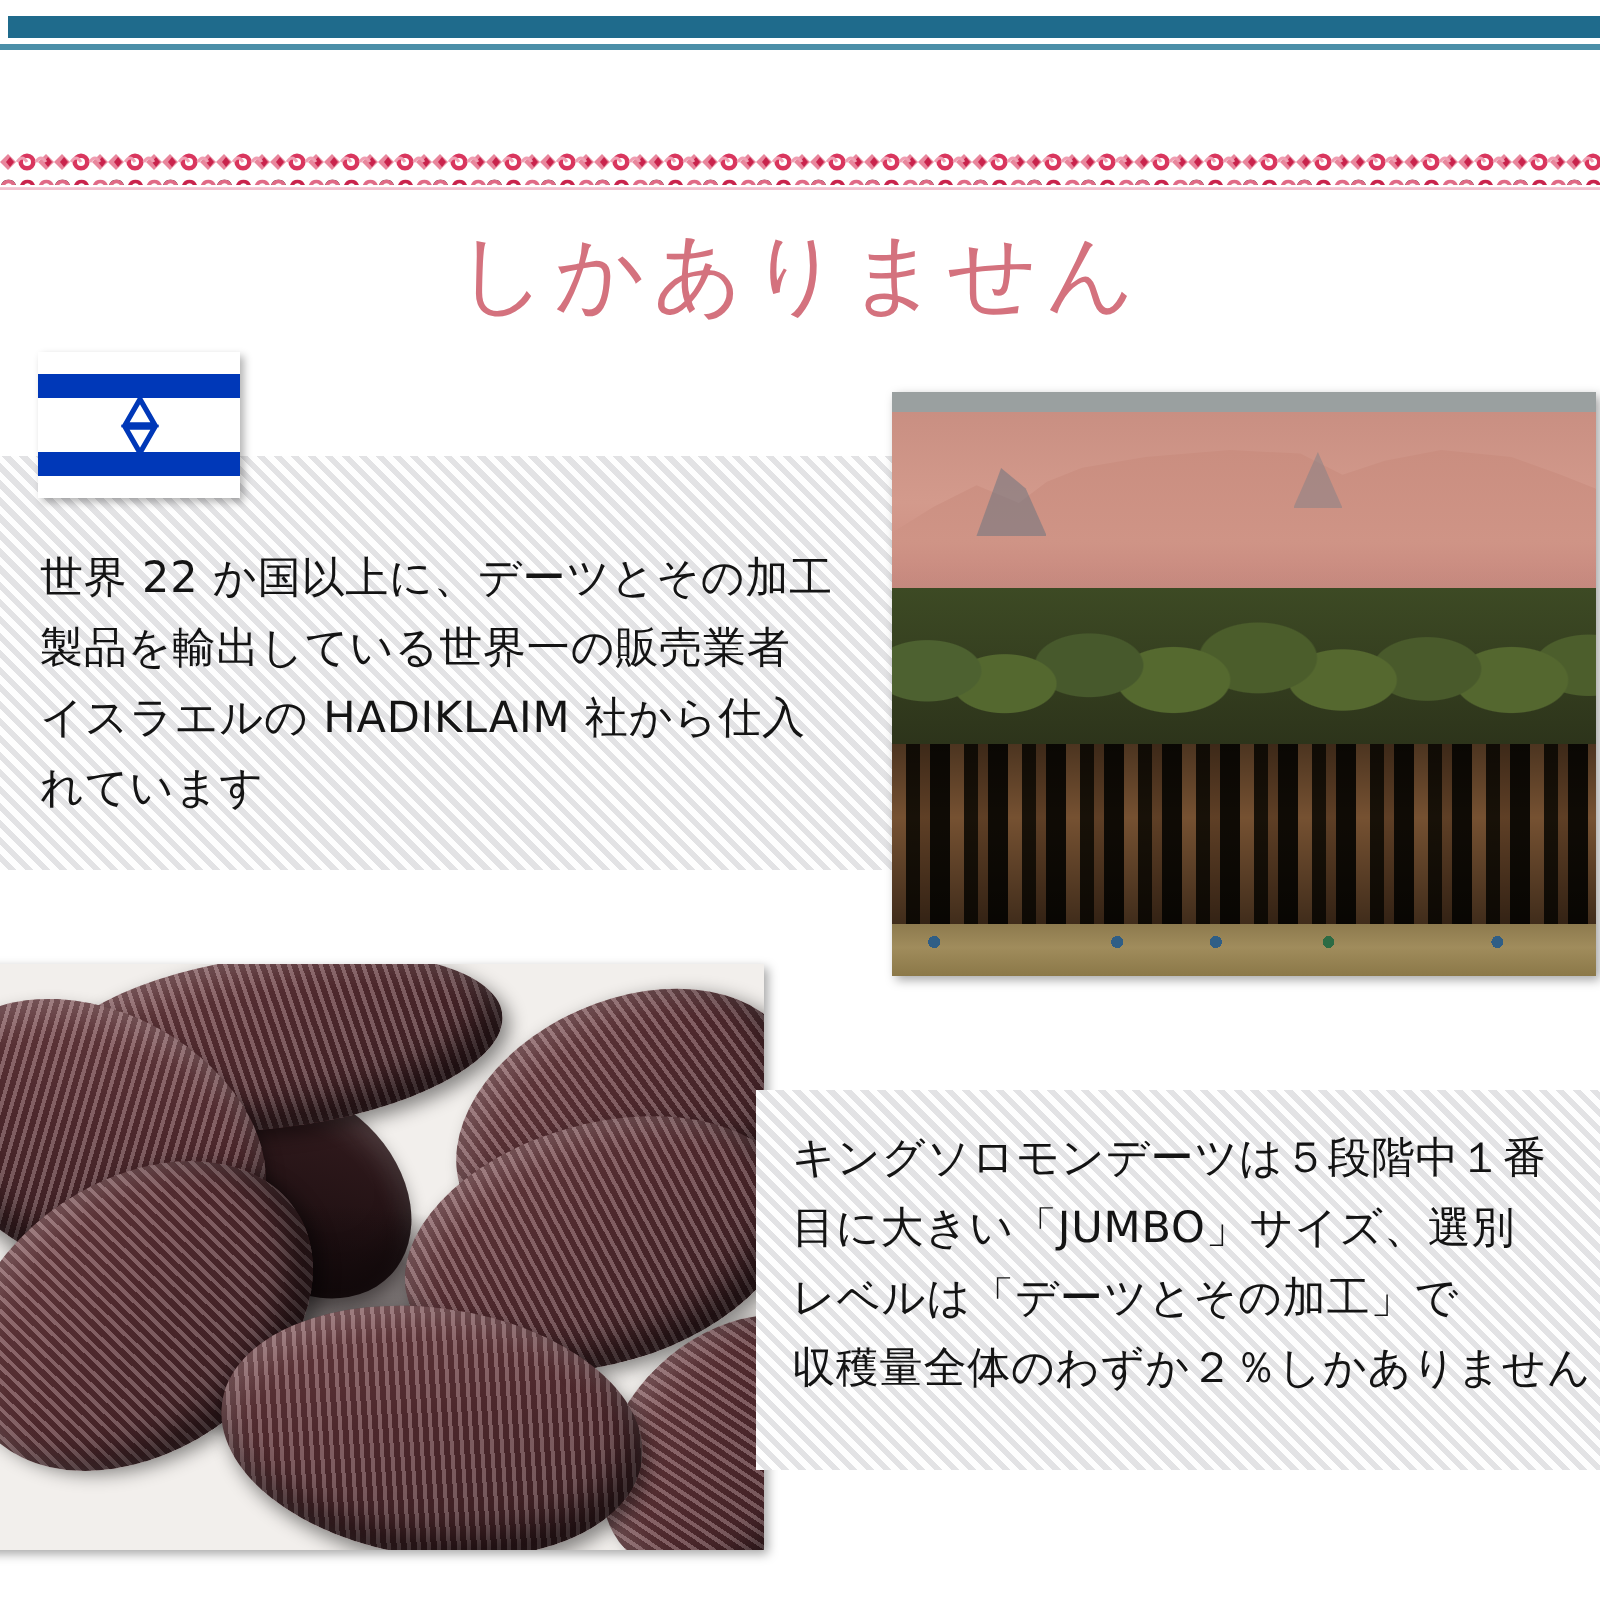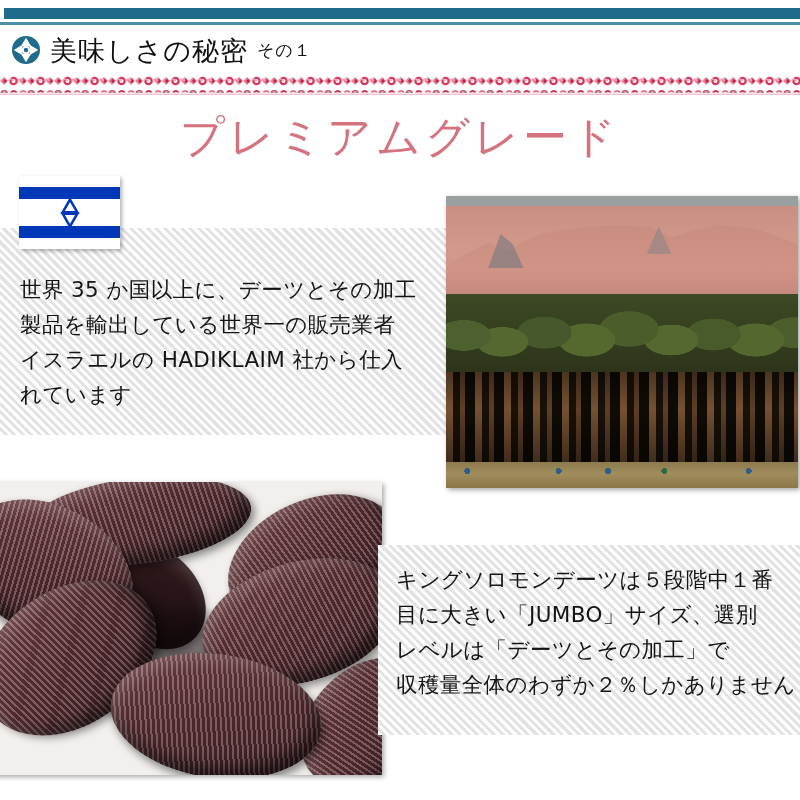--- a/index.html
+++ b/index.html
@@ -176,36 +176,20 @@
     background:radial-gradient(ellipse 140px 60px at 42% 50%, rgba(20,10,12,.55) 0 60%, rgba(0,0,0,0) 100%);}
 </style>
 </head>
 <body>
 
 <div id="page">
 
   <div class="hdr-bar-thick"></div>
   <div class="hdr-bar-thin"></div>
 
-  <div class="hdr-row">
-    <span class="hdr-icon">
-      <svg viewBox="0 0 64 64" width="28" height="28" aria-hidden="true">
-        <circle cx="32" cy="32" r="30" fill="#1f6b8c"></circle>
-        <path d="M32 4 L44 24 L20 24 Z" fill="#ffffff"></path>
-        <path d="M32 60 L20 40 L44 40 Z" fill="#ffffff"></path>
-        <path d="M4 32 L24 20 L24 44 Z" fill="#ffffff"></path>
-        <path d="M60 32 L40 44 L40 20 Z" fill="#ffffff"></path>
-        <circle cx="32" cy="32" r="9" fill="#ffffff"></circle>
-        <circle cx="32" cy="32" r="5" fill="#1f6b8c"></circle>
-        <circle cx="32" cy="32" r="30" fill="none" stroke="#1f6b8c" stroke-width="4"></circle>
-      </svg>
-    </span>
-    <span class="hdr-title">美味しさの秘密</span>
-    <span class="hdr-sub">その１</span>
-  </div>
 
   <div class="ethnic">
     <svg width="800" height="21" viewBox="0 0 800 21" preserveAspectRatio="none" aria-hidden="true">
       <defs>
         <pattern id="eth" x="0" y="0" width="27" height="21" patternUnits="userSpaceOnUse">
           <rect width="27" height="21" fill="#ffffff"></rect>
 
           <path d="M4 3 L8 7 L4 11 L0 7 Z" fill="#e8869c"></path>
           <path d="M5 4.5 L7 7 L5 9.5 L3 7 Z" fill="#c9234c"></path>
           <circle cx="13.5" cy="7" r="4.3" fill="#d9365e"></circle>
@@ -223,36 +207,36 @@
           <path d="M12.1 18.5 a2 2 0 0 1 3.3 0 z" fill="#ffffff"></path>
           <path d="M19.4 18.5 a4 4 0 0 1 7.5 0 z" fill="#e06a86"></path>
           <path d="M21.5 18.5 a2 2 0 0 1 3.3 0 z" fill="#ffffff"></path>
           <rect x="0" y="19.6" width="27" height="1.4" fill="#f2c2cf"></rect>
         </pattern>
       </defs>
       <rect x="0" y="0" width="800" height="21" fill="url(#eth)"></rect>
     </svg>
   </div>
 
-  <div class="main-title">プレミアムグレード</div>
+  <div class="main-title">しかありません</div>
 
   <div class="stripe-band band-top"></div>
 
   <div class="flag-wrap">
     <div class="flag">
       <div class="stripe s-top"></div>
       <div class="stripe s-bot"></div>
       <svg class="star" viewBox="0 0 100 100" aria-hidden="true">
         <path d="M50 8 L73 48 L27 48 Z" fill="none" stroke="#0038b8" stroke-width="8"></path>
         <path d="M50 92 L27 52 L73 52 Z" fill="none" stroke="#0038b8" stroke-width="8"></path>
       </svg>
     </div>
   </div>
 
-  <div class="body-text text-left">世界 35 か国以上に、デーツとその加工
+  <div class="body-text text-left">世界 22 か国以上に、デーツとその加工
 製品を輸出している世界一の販売業者
 イスラエルの HADIKLAIM 社から仕入
 れています</div>
 
   <div class="photo-palm">
     <div class="palm-sky"></div>
     <div class="palm-mtn"></div>
     <div class="palm-mtn2"></div>
     <div class="palm-mtnshade"></div>
     <div class="palm-mtnshade2"></div>

